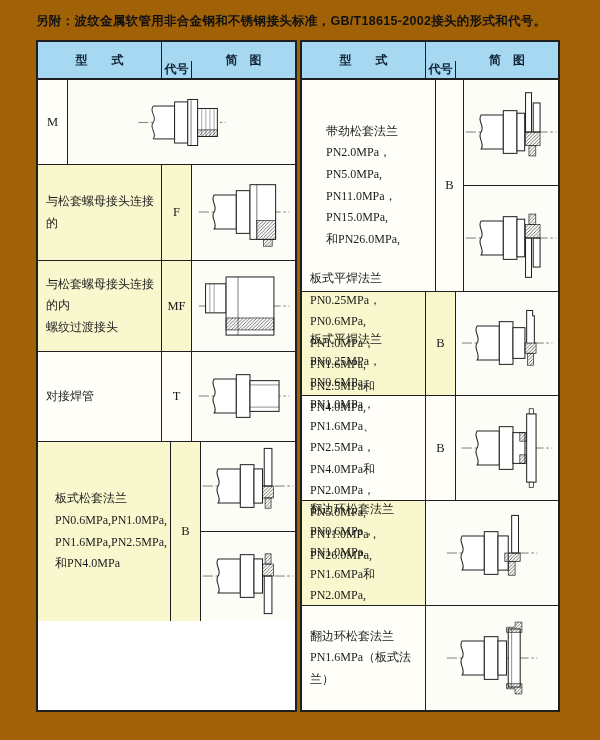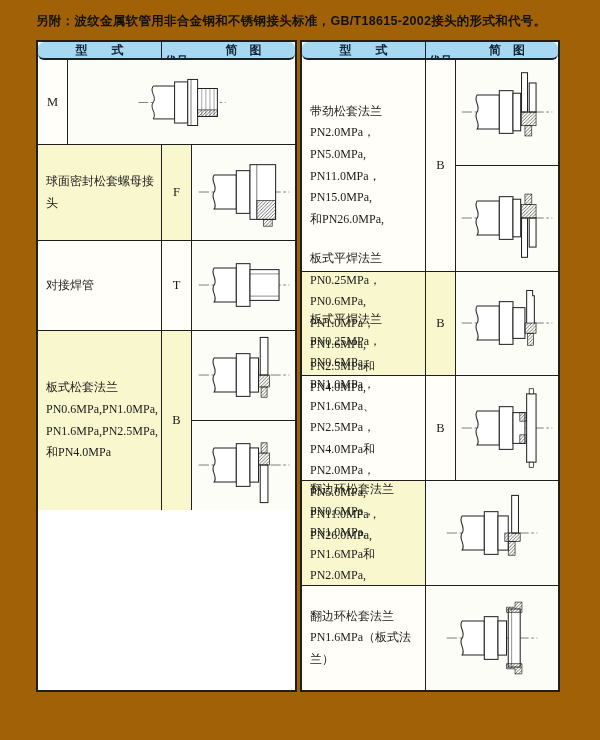--- a/index.html
+++ b/index.html
@@ -14,23 +14,23 @@
     font-size:12.5px; font-weight:bold; color:#111; letter-spacing:0.3px;
   }
   .tables { position:absolute; left:36px; top:40px; display:flex; gap:3px; }
   .side-table {
     border:2px solid var(--border); background:#fff;
     display:flex; flex-direction:column;
   }
   .side-table.left  { width:261px; }
   .side-table.right { width:260px; }
   .hdr-row {
-    display:flex; height:18px; background:var(--hdrbg);
+    display:flex; height:38px; background:var(--hdrbg);
     border-bottom:2px solid var(--border);
-    font-family:"Liberation Serif", serif; font-weight:bold; font-size:12px; color:#0f2335;border-radius:6px;
+    font-family:"Liberation Serif", serif; font-weight:bold; font-size:12px; color:#0f2335;
   }
   .hdr-cell { display:flex; align-items:center; justify-content:center; }
   .hdr-type { width:124px; border-right:1.5px solid var(--border); }
   .hdr-code { width:30px;  border-right:1.5px solid var(--border);margin-top:19px; }
   .hdr-diag { flex:1; }
   .row { display:flex; }
   .row + .row { border-top:1.5px solid var(--border); }
   .row.yellow { background:var(--yellow); }
   .row.white  { background:var(--white); }
   .cell { min-height:100%; }
@@ -90,53 +90,70 @@
                   <rect x="62" y="20" width="12" height="56" fill="#fff" stroke="#222" stroke-width="1.2"></rect>
                   <line x1="66" y1="20" x2="66" y2="76" stroke="#222" stroke-width="0.7"></line>
                   <rect x="74" y="31" width="24" height="34" fill="#fff" stroke="#222" stroke-width="1.2"></rect>
                   <path d="M79 31 V65 M84 31 V65 M89 31 V65 M94 31 V65" stroke="#222" stroke-width="0.5"></path>
                   <rect x="74" y="57" width="24" height="8" fill="url(#hatch)" stroke="#222" stroke-width="0.8"></rect>
                 </svg>
               </div>
             </div>
           </div>
           <div class="row yellow" style="height: 96px;">
-            <div class="cell type-cell">球面密封松套螺母接头</div>
+            <div class="cell type-cell">与松套螺母接头连接的</div>
             <div class="cell code-cell">F</div>
             <div class="cell diag-cell">
               <div class="subdiag">
                 <svg viewBox="0 0 110 96" preserveAspectRatio="xMidYMid meet">
                   <path d="M2 48 H108" stroke="#555" stroke-width="0.9" fill="none" stroke-dasharray="12,3,3,3"></path>
                   <path d="M20 28 c-5 7 5 13 0 20 c-5 7 5 13 0 20 L46 68 L46 28 Z" fill="#fff" stroke="#222" stroke-width="1.2"></path>
                   <rect x="46" y="23" width="16" height="50" fill="#fff" stroke="#222" stroke-width="1.2"></rect>
                   <rect x="62" y="16" width="30" height="64" fill="#fff" stroke="#222" stroke-width="1.2"></rect>
                   <line x1="70" y1="16" x2="70" y2="80" stroke="#222" stroke-width="0.7"></line>
                   <rect x="70" y="58" width="22" height="22" fill="url(#hatch)" stroke="#222" stroke-width="0.8"></rect>
                   <rect x="78" y="80" width="10" height="8" fill="url(#hatch)" stroke="#222" stroke-width="0.8"></rect>
                 </svg>
               </div>
             </div>
           </div>
+          <div class="row yellow" style="height: 91px;">
+            <div class="cell type-cell">与松套螺母接头连接的内
+螺纹过渡接头</div>
+            <div class="cell code-cell">MF</div>
+            <div class="cell diag-cell">
+              <div class="subdiag">
+                <svg viewBox="0 0 110 96" preserveAspectRatio="xMidYMid meet">
+                  <path d="M2 48 H108" stroke="#555" stroke-width="0.9" fill="none" stroke-dasharray="12,3,3,3"></path>
+                  <rect x="10" y="22" width="24" height="34" fill="#fff" stroke="#222" stroke-width="1.2"></rect>
+                  <path d="M15 22 V56 M20 22 V56" stroke="#222" stroke-width="0.5"></path>
+                  <rect x="34" y="14" width="56" height="68" fill="#fff" stroke="#222" stroke-width="1.2"></rect>
+                  <line x1="48" y1="14" x2="48" y2="82" stroke="#222" stroke-width="0.7"></line>
+                  <rect x="34" y="62" width="56" height="14" fill="url(#hatch)" stroke="#222" stroke-width="0.8"></rect>
+                </svg>
+              </div>
+            </div>
+          </div>
           <div class="row white" style="height: 90px;">
             <div class="cell type-cell">对接焊管</div>
             <div class="cell code-cell">T</div>
             <div class="cell diag-cell">
               <div class="subdiag">
                 <svg viewBox="0 0 110 96" preserveAspectRatio="xMidYMid meet">
                   <path d="M2 48 H108" stroke="#555" stroke-width="0.9" fill="none" stroke-dasharray="12,3,3,3"></path>
                   <path d="M20 28 c-5 7 5 13 0 20 c-5 7 5 13 0 20 L46 68 L46 28 Z" fill="#fff" stroke="#222" stroke-width="1.2"></path>
                   <rect x="46" y="23" width="16" height="50" fill="#fff" stroke="#222" stroke-width="1.2"></rect>
                   <rect x="62" y="30" width="34" height="36" fill="#fff" stroke="#222" stroke-width="1.2"></rect>
                   <line x1="62" y1="35" x2="96" y2="35" stroke="#222" stroke-width="0.6"></line>
                   <line x1="62" y1="61" x2="96" y2="61" stroke="#222" stroke-width="0.6"></line>
                 </svg>
               </div>
             </div>
           </div>
-          <div class="row yellow" style="height: 180px;">
+          <div class="row yellow" style="height: 180px; padding-left: 9px;">
             <div class="cell type-cell">板式松套法兰
 PN0.6MPa,PN1.0MPa,
 PN1.6MPa,PN2.5MPa,
 和PN4.0MPa</div>
             <div class="cell code-cell">B</div>
             <div class="cell diag-cell">
               <div class="subdiag">
                 <svg viewBox="0 0 110 96" preserveAspectRatio="xMidYMid meet">
                   <path d="M2 48 H108" stroke="#555" stroke-width="0.9" fill="none" stroke-dasharray="12,3,3,3"></path>
                   <path d="M20 28 c-5 7 5 13 0 20 c-5 7 5 13 0 20 L46 68 L46 28 Z" fill="#fff" stroke="#222" stroke-width="1.2"></path>
@@ -163,21 +180,21 @@
         </div>
     </div>
 
     <div class="side-table right">
       <div class="hdr-row">
         <div class="hdr-cell hdr-type">型　　式</div>
         <div class="hdr-cell hdr-code">代号</div>
         <div class="hdr-cell hdr-diag">简　图</div>
       </div>
       <div>
-          <div class="row white" style="height: 211px;">
+          <div class="row white" style="height: 211px; padding-left: 16px;">
             <div class="cell type-cell">带劲松套法兰
 PN2.0MPa，PN5.0MPa,
 PN11.0MPa，PN15.0MPa,
 和PN26.0MPa,</div>
             <div class="cell code-cell">B</div>
             <div class="cell diag-cell">
               <div class="subdiag">
                 <svg viewBox="0 0 110 96" preserveAspectRatio="xMidYMid meet">
                   <path d="M2 48 H108" stroke="#555" stroke-width="0.9" fill="none" stroke-dasharray="12,3,3,3"></path>
                   <path d="M20 28 c-5 7 5 13 0 20 c-5 7 5 13 0 20 L46 68 L46 28 Z" fill="#fff" stroke="#222" stroke-width="1.2"></path>

